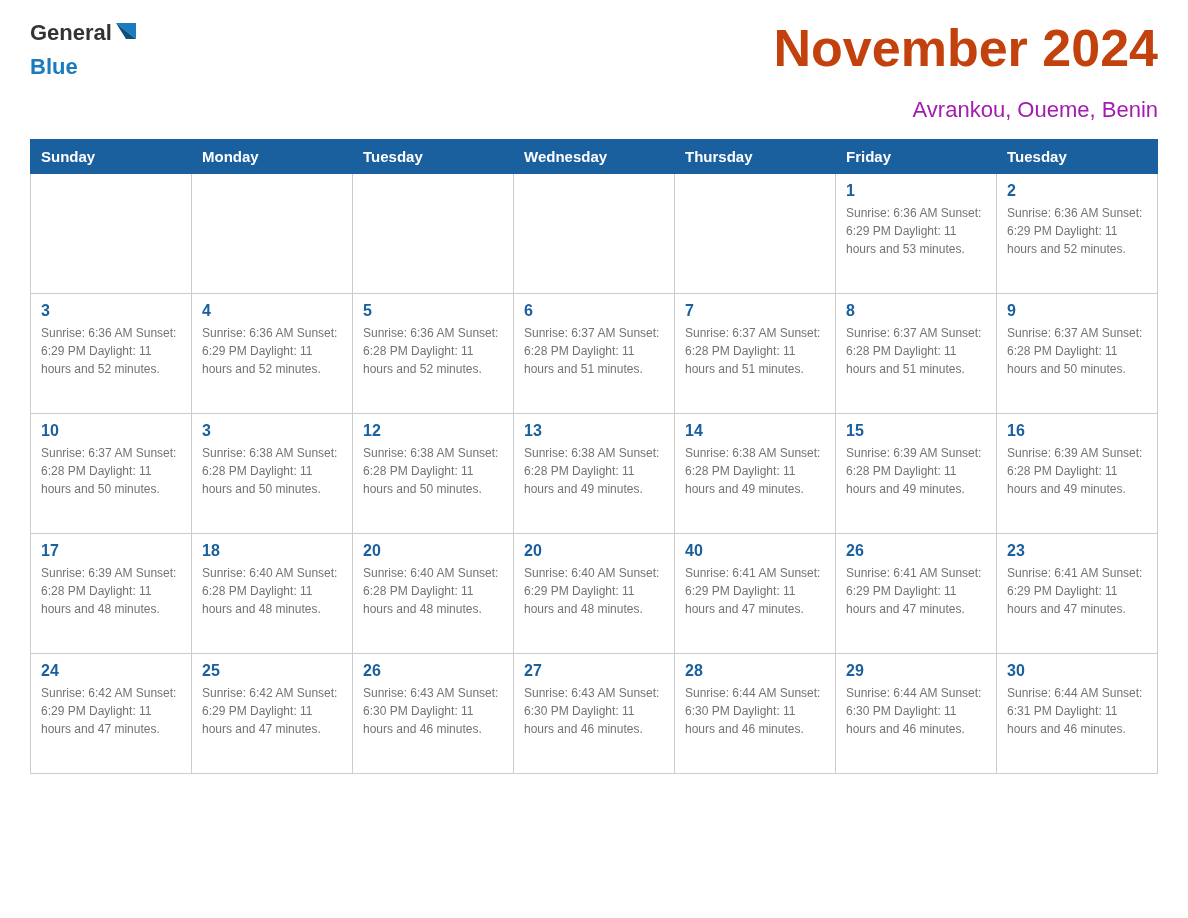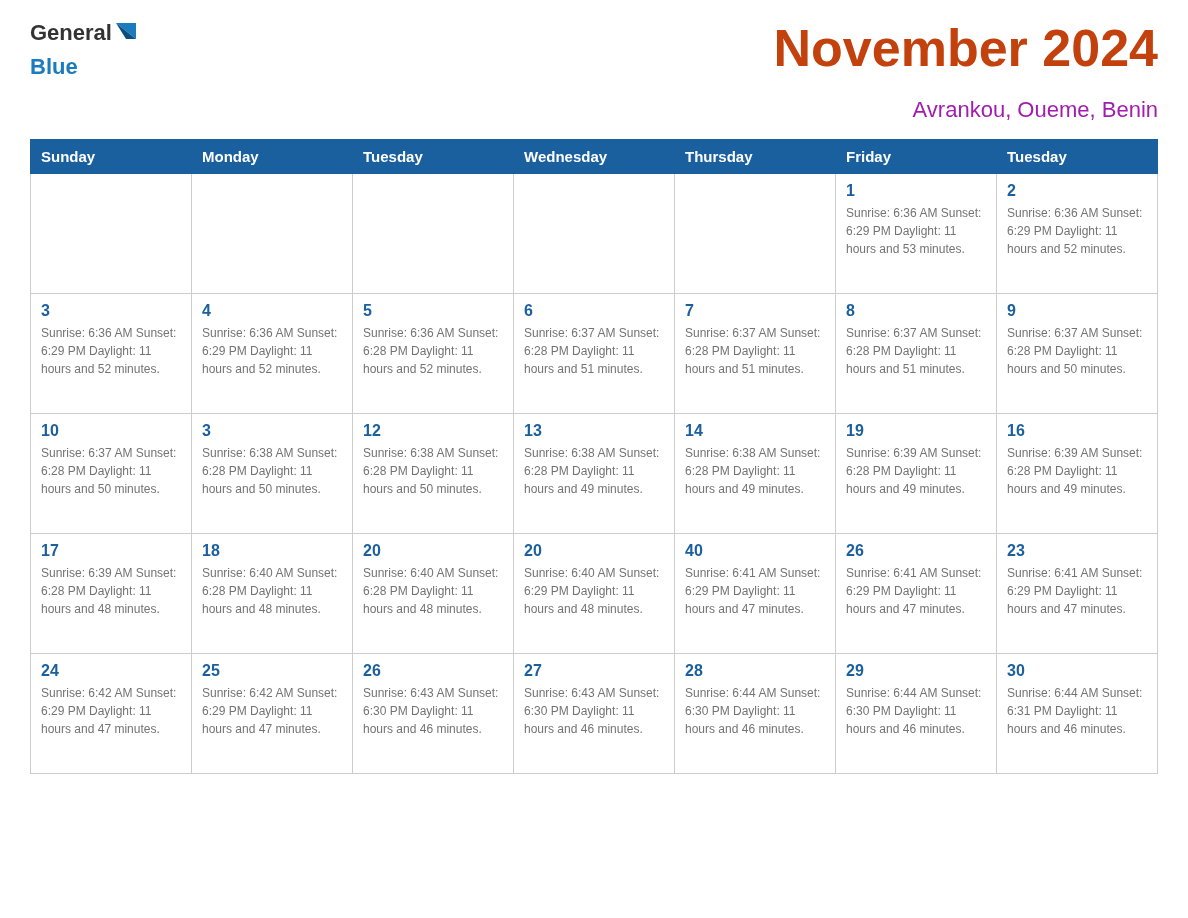--- a/index.html
+++ b/index.html
@@ -231,21 +231,21 @@
 Sunset: 6:28 PM
 Daylight: 11 hours and 49 minutes.</div>
         </td>
         <td>
           <span class="day-number">14</span>
           <div class="day-info">Sunrise: 6:38 AM
 Sunset: 6:28 PM
 Daylight: 11 hours and 49 minutes.</div>
         </td>
         <td>
-          <span class="day-number">19</span>
+          <span class="day-number">15</span>
           <div class="day-info">Sunrise: 6:39 AM
 Sunset: 6:28 PM
 Daylight: 11 hours and 49 minutes.</div>
         </td>
         <td>
           <span class="day-number">16</span>
           <div class="day-info">Sunrise: 6:39 AM
 Sunset: 6:28 PM
 Daylight: 11 hours and 49 minutes.</div>
         </td>

